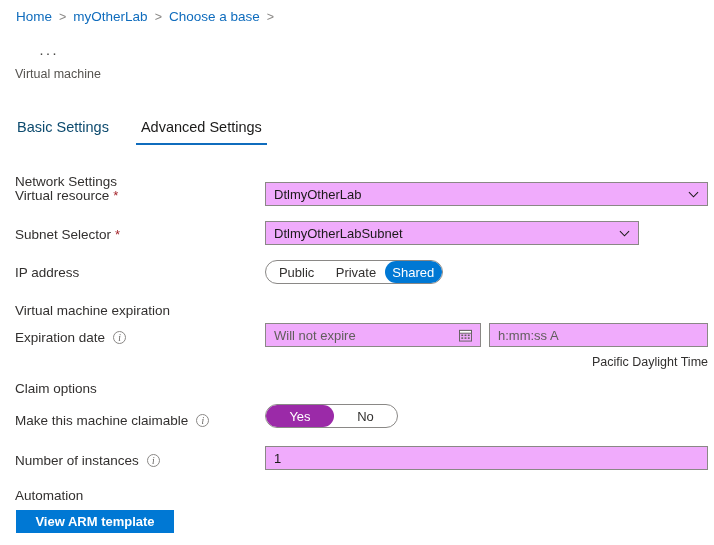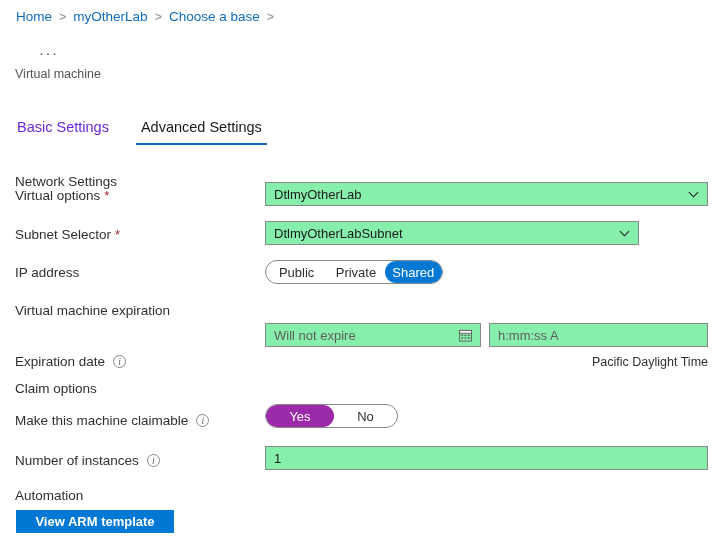--- a/index.html
+++ b/index.html
@@ -77,21 +77,21 @@
   .tabs {
     position: absolute;
     left: 15px;
     top: 118px;
     display: flex;
     align-items: flex-end;
   }
   .tab {
     font-size: 14.5px;
     line-height: 18px;
-    color: #6d28d9;
+    color: #0c4a6e;
     padding: 0 2px 9px 2px;
     cursor: pointer;
     position: relative;
   }
   .tab + .tab { margin-left: 28px; }
   .tab.active {
     color: #1b1a19;
   }
   .tab.active::after {
     content: "";
@@ -141,21 +141,21 @@
     cursor: pointer;
     box-sizing: border-box;
     flex: none;
   }
 
   
   .ctl {
     position: absolute;
     box-sizing: border-box;
     border: 1px solid #8a8886;
-    background: #86efac;
+    background: #f0abfc;
     height: 24px;
     display: flex;
     align-items: center;
     font-size: 13px;
     color: #1b1a19;
     padding: 0 8px;
   }
   .ctl.select {
     justify-content: space-between;
     cursor: pointer;
@@ -243,21 +243,21 @@
 <div class="subtitle">Virtual machine</div>
 
 <div class="tabs">
   <div class="tab">Basic Settings</div>
   <div class="tab active">Advanced Settings</div>
 </div>
 
 <div class="section-head" style="top:161px;margin-top:12px;">Network Settings</div>
 
 <div class="field-label" style="top:187px;">
-  <span>Virtual options</span>
+  <span>Virtual resource</span>
   <span class="req">*</span>
 </div>
 <div class="ctl select" style="left:265px; top:182px; width:443px;">
   <span>DtlmyOtherLab</span>
   <span class="chev">
     <svg viewBox="0 0 12 12" width="11" height="11">
         <path d="M1 3.5 L6 8.5 L11 3.5" fill="none" stroke="#1b1a19" stroke-width="1.1"></path>
       </svg>
   </span>
 </div>
@@ -279,21 +279,21 @@
   <span>IP address</span>
 </div>
 <div class="pill-group" style="left:265px; top:260px; width:178px;">
   <div class="pill" style="width:62px;">Public</div>
   <div class="pill" style="width:58px;">Private</div>
   <div class="pill sel" style="width:58px; background:#0078d4;">Shared</div>
 </div>
 
 <div class="section-head" style="top:302px;">Virtual machine expiration</div>
 
-<div class="field-label" style="top:329px;margin-top:24px;">
+<div class="field-label" style="top:329px;">
   <span>Expiration date</span>
   <span class="info-icon">i</span>
 </div>
 <div class="ctl" style="left:265px; top:323px; width:216px;">
   <span class="ph">Will not expire</span>
   <span style="flex:1"></span>
   <span class="cal-icon">
     <svg viewBox="0 0 14 14" width="13" height="13">
       <rect x="0.5" y="1.5" width="13" height="11.5" fill="none" stroke="#605e5c" stroke-width="1"></rect>
       <rect x="0.5" y="1.5" width="13" height="3" fill="#fff" stroke="#605e5c" stroke-width="1"></rect>

